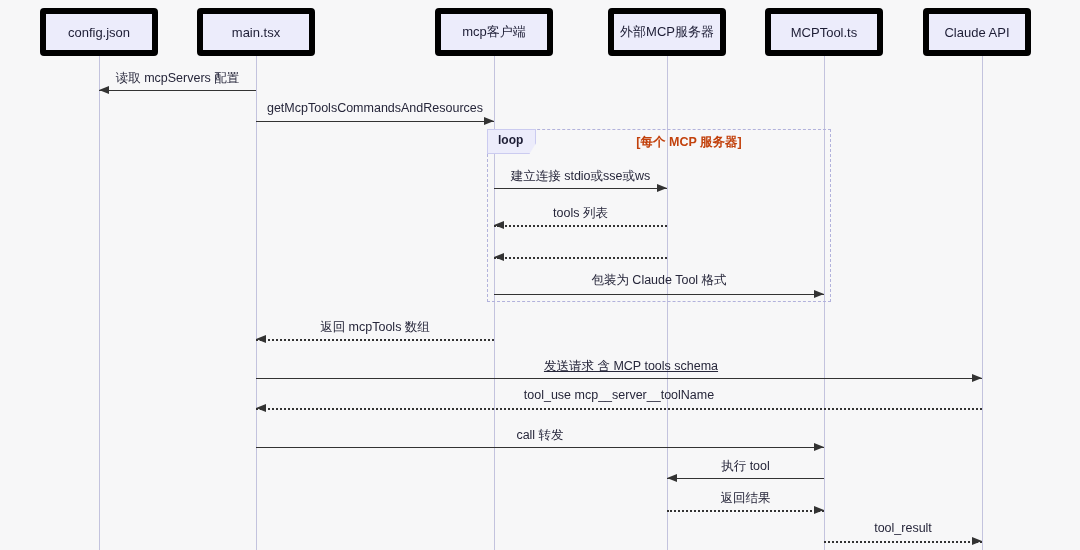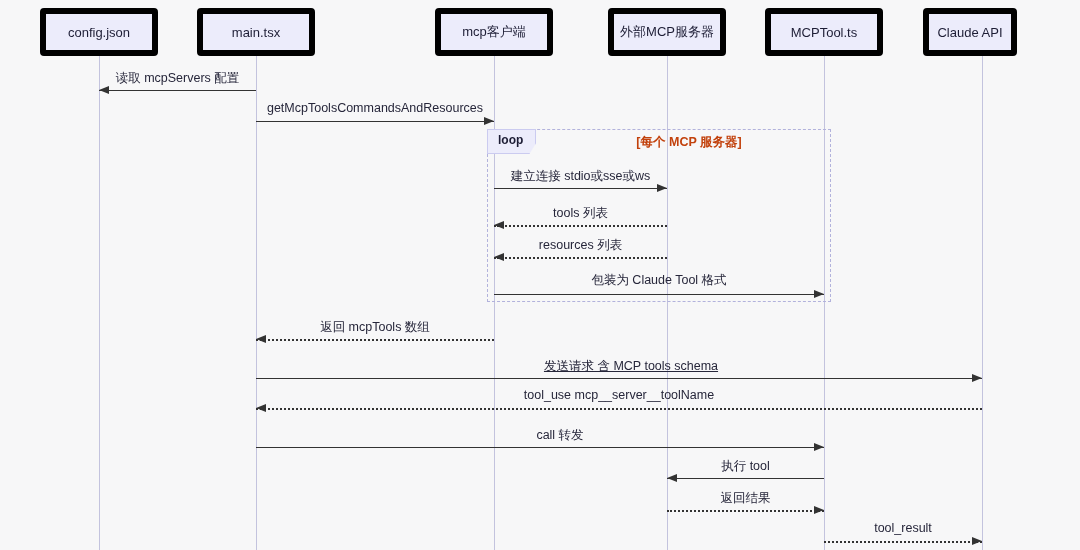--- a/index.html
+++ b/index.html
@@ -101,44 +101,43 @@
     <div class="arrowhead right" style="top: 117px; left: 484px;"></div>
     <div class="msg-label" style="left: 256px; width: 238px; top: 101px;">getMcpToolsCommandsAndResources</div>
     <div class="msg-line solid" style="left: 494px; width: 173px; top: 188px;"></div>
     <div class="arrowhead right" style="top: 184px; left: 657px;"></div>
     <div class="msg-label" style="left: 494px; width: 173px; top: 168px;">建立连接 stdio或sse或ws</div>
     <div class="msg-line dashed" style="left: 494px; width: 173px; top: 225px;"></div>
     <div class="arrowhead left" style="top: 221px; left: 494px;"></div>
     <div class="msg-label" style="left: 494px; width: 173px; top: 205px;">tools 列表</div>
     <div class="msg-line dashed" style="left: 494px; width: 173px; top: 257px;"></div>
     <div class="arrowhead left" style="top: 253px; left: 494px;"></div>
-    <div class="msg-label" style="left: 494px; width: 173px; top: 237px;">resources 列表</div>
     <div class="msg-line solid" style="left: 494px; width: 330px; top: 294px;"></div>
     <div class="arrowhead right" style="top: 290px; left: 814px;"></div>
     <div class="msg-label" style="left: 494px; width: 330px; top: 258px; margin-top: 14px;">包装为 Claude Tool 格式</div>
     <div class="msg-line dashed" style="left: 256px; width: 238px; top: 339px;"></div>
     <div class="arrowhead left" style="top: 335px; left: 256px;"></div>
     <div class="msg-label" style="left: 256px; width: 238px; top: 319px;">返回 mcpTools 数组</div>
     <div class="msg-line solid" style="left: 256px; width: 726px; top: 378px;"></div>
     <div class="arrowhead right" style="top: 374px; left: 972px;"></div>
     <div class="msg-label" style="left: 268px; width: 726px; top: 358px; text-decoration: underline;">发送请求 含 MCP tools schema</div>
     <div class="msg-line dashed" style="left: 256px; width: 726px; top: 408px;"></div>
     <div class="arrowhead left" style="top: 404px; left: 256px;"></div>
     <div class="msg-label" style="left: 256px; width: 726px; top: 388px;">tool_use mcp__server__toolName</div>
     <div class="msg-line solid" style="left: 256px; width: 568px; top: 447px;"></div>
     <div class="arrowhead right" style="top: 443px; left: 814px;"></div>
-    <div class="msg-label" style="left: 256px; width: 568px; top: 427px; padding-left: 20px;">call 转发</div>
+    <div class="msg-label" style="left: 256px; width: 568px; top: 427px;">call 转发</div>
     <div class="msg-line solid" style="left: 667px; width: 157px; top: 478px;"></div>
     <div class="arrowhead left" style="top: 474px; left: 667px;"></div>
     <div class="msg-label" style="left: 667px; width: 157px; top: 458px;">执行 tool</div>
     <div class="msg-line dashed" style="left: 667px; width: 157px; top: 510px;"></div>
     <div class="arrowhead right" style="top: 506px; left: 814px;"></div>
     <div class="msg-label" style="left: 667px; width: 157px; top: 490px;">返回结果</div>
     <div class="msg-line dashed" style="left: 824px; width: 158px; top: 541px;"></div>
     <div class="arrowhead right" style="top: 537px; left: 972px;"></div>
     <div class="msg-label" style="left: 824px; width: 158px; top: 521px;">tool_result</div>
     <div class="participant" style="left: 40px; top: 8px; width: 118px; height: 48px;">config.json</div>
     <div class="participant" style="left: 197px; top: 8px; width: 118px; height: 48px;">main.tsx</div>
     <div class="participant" style="left: 608px; top: 8px; width: 118px; height: 48px;">外部MCP服务器</div>
     <div class="participant" style="left: 435px; top: 8px; width: 118px; height: 48px;">mcp客户端</div>
     <div class="participant" style="left: 765px; top: 8px; width: 118px; height: 48px;">MCPTool.ts</div>
-    <div class="participant" style="left: 923px; top: 8px; width: 94px; height: 48px;">Claude API</div>
+    <div class="participant" style="left: 923px; top: 8px; width: 108px; height: 48px;">Claude API</div>
   </div>
 
 </body></html>

